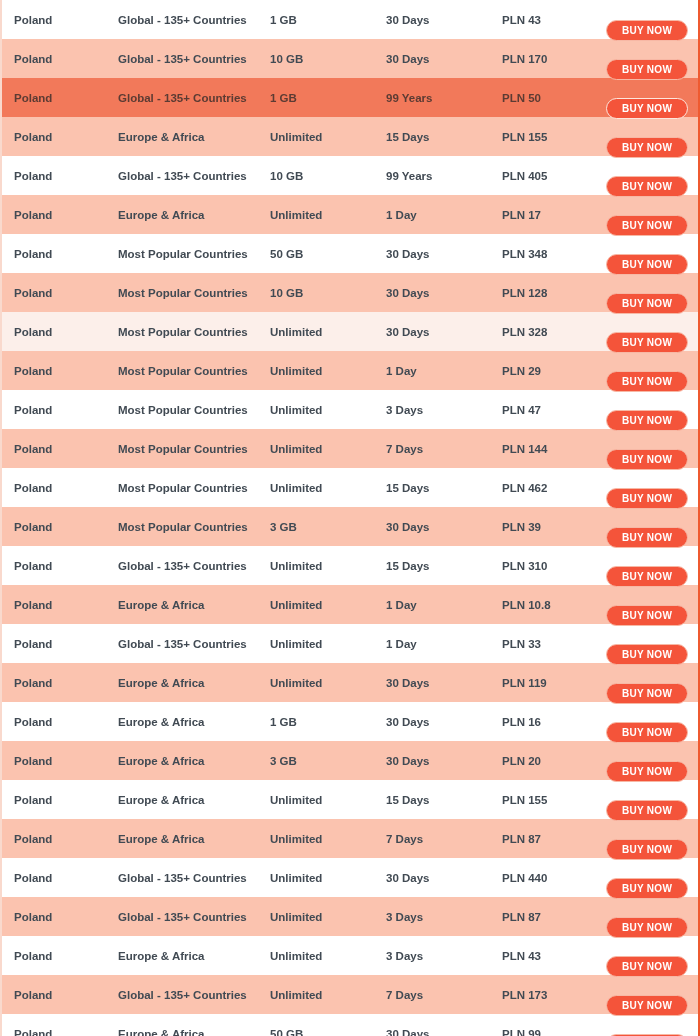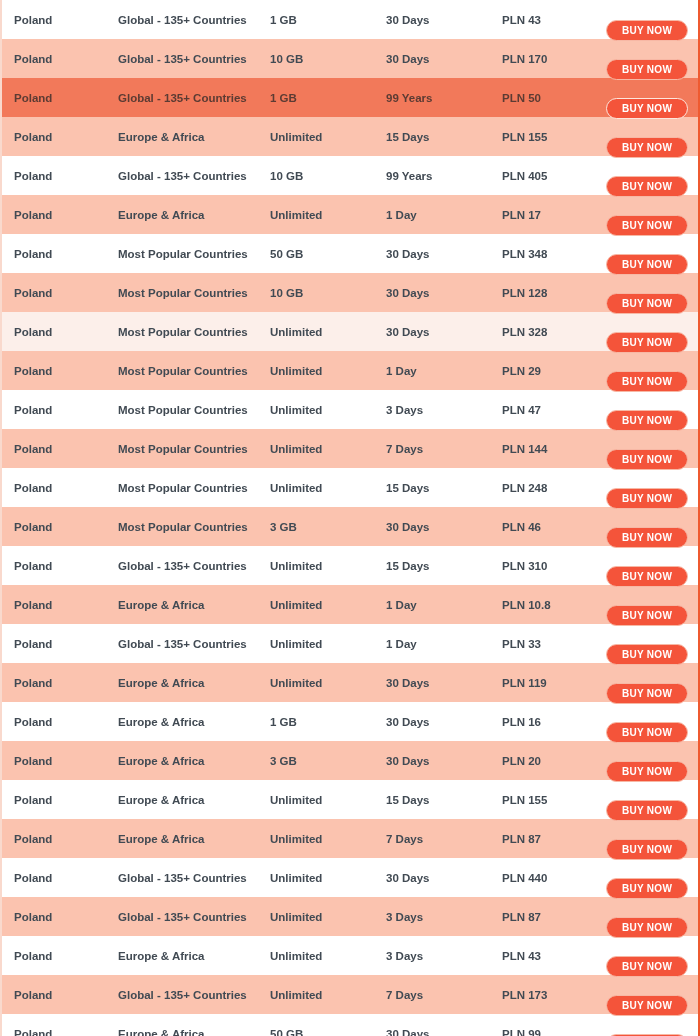--- a/index.html
+++ b/index.html
@@ -222,31 +222,31 @@
         <div class="cell col-price">PLN 144</div>
         <div class="cell col-action">
           <button class="buy-btn">BUY NOW</button>
         </div>
       </div>
       <div class="trow band-white">
         <div class="cell col-country">Poland</div>
         <div class="cell col-coverage">Most Popular Countries</div>
         <div class="cell col-data">Unlimited</div>
         <div class="cell col-valid">15 Days</div>
-        <div class="cell col-price">PLN 248</div>
+        <div class="cell col-price">PLN 462</div>
         <div class="cell col-action">
           <button class="buy-btn">BUY NOW</button>
         </div>
       </div>
       <div class="trow band-pink">
         <div class="cell col-country">Poland</div>
         <div class="cell col-coverage">Most Popular Countries</div>
         <div class="cell col-data">3 GB</div>
         <div class="cell col-valid">30 Days</div>
-        <div class="cell col-price">PLN 46</div>
+        <div class="cell col-price">PLN 39</div>
         <div class="cell col-action">
           <button class="buy-btn">BUY NOW</button>
         </div>
       </div>
       <div class="trow band-white">
         <div class="cell col-country">Poland</div>
         <div class="cell col-coverage">Global - 135+ Countries</div>
         <div class="cell col-data">Unlimited</div>
         <div class="cell col-valid">15 Days</div>
         <div class="cell col-price">PLN 310</div>

